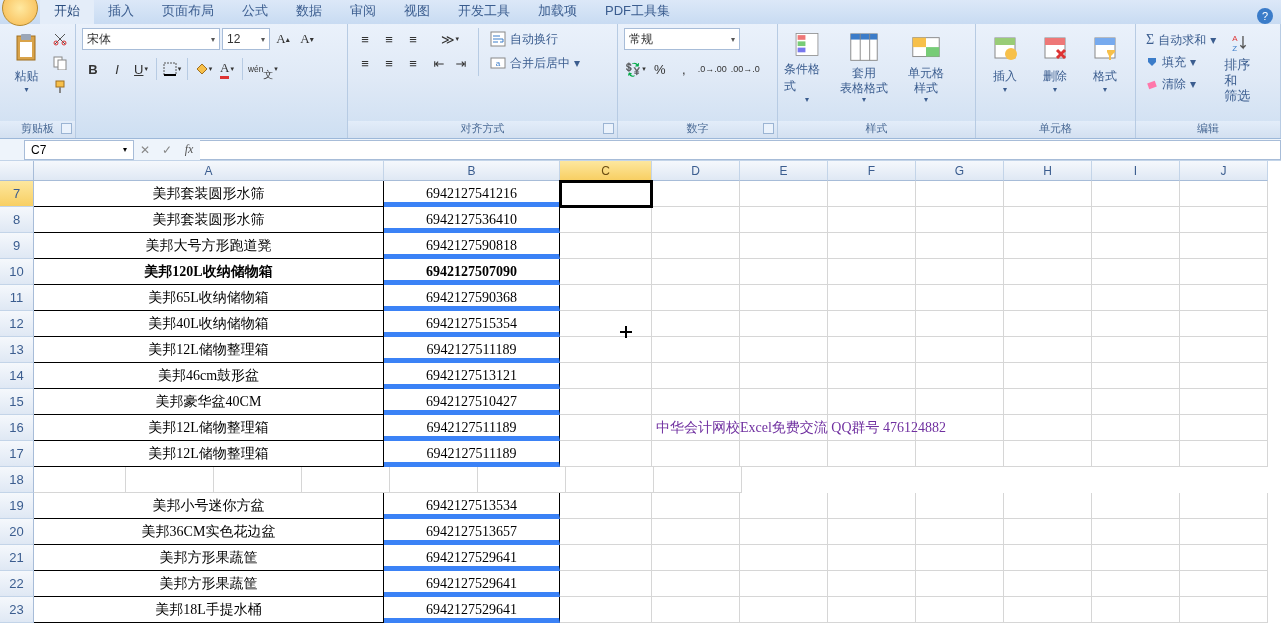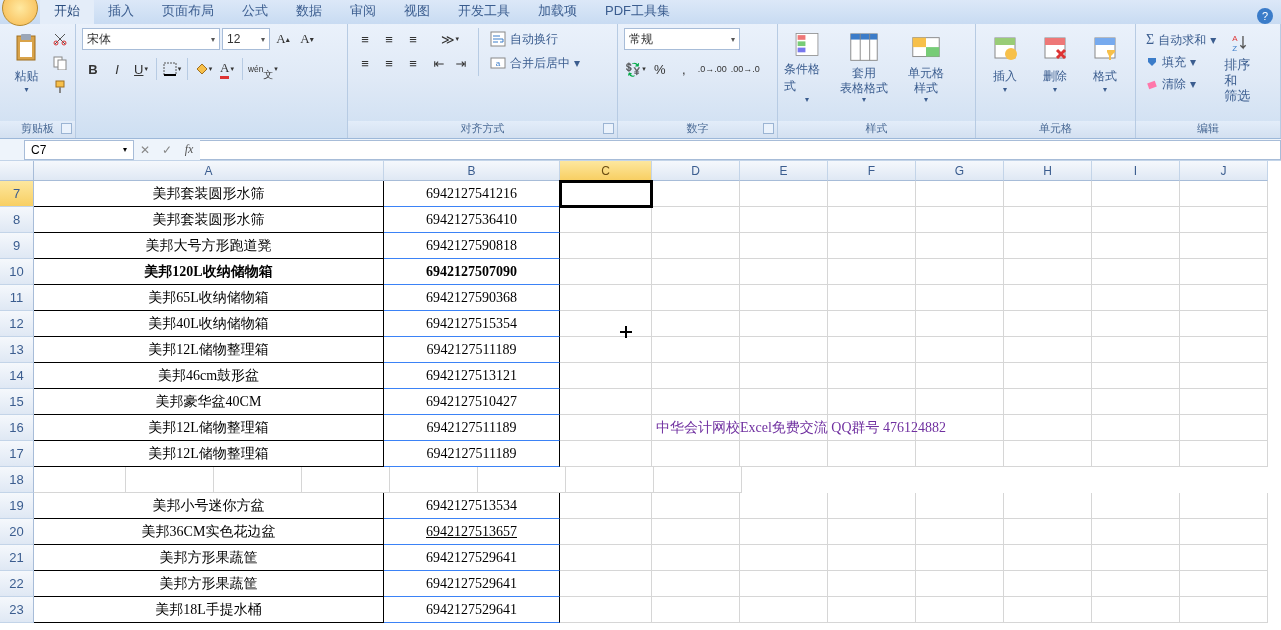--- a/index.html
+++ b/index.html
@@ -49,21 +49,21 @@
 .colheads { position: absolute; left: 34px; top: 0; height: 20px; display: flex; }
 .colhead { height: 20px; background: linear-gradient(#f5f8fc, #dfe8f4); border-right: 1px solid #c3d4e8; border-bottom: 1px solid #a7bcd8; text-align: center; line-height: 20px; color: #3b5d8f; font-size: 12px; }
 .colhead.sel { background: linear-gradient(#fde79e, #f8cf63); color: #6b4d12; }
 .rowheads { position: absolute; left: 0; top: 20px; width: 34px; }
 .rowhead { height: 26px; background: linear-gradient(#f5f8fc, #dfe8f4); border-right: 1px solid #a7bcd8; border-bottom: 1px solid #c3d4e8; text-align: center; line-height: 26px; color: #3b5d8f; font-size: 13px; }
 .rowhead.sel { background: linear-gradient(#fde79e, #f8cf63); }
 .cells { position: absolute; left: 34px; top: 20px; }
 .row { display: flex; height: 26px; }
 .cell { height: 26px; border-right: 1px solid #d6d6d6; border-bottom: 1px solid #d6d6d6; padding: 0 4px; line-height: 25px; font-size: 14px; color: #000; overflow: hidden; white-space: nowrap; font-family: "SimSun", serif; }
 .cell.ba { text-align: center; border-right: 1px solid #000; border-bottom: 1px solid #000; }
-.cell.bb { text-align: center; border-right: 1px solid #000; border-bottom: 1px solid #3b82f6; }
+.cell.bb { text-align: center; border-right: 1px solid #000; border-bottom: 5px solid #3b82f6; }
 .cell.active { outline: 3px solid #000; outline-offset: -2px; position: relative; z-index: 2; }
 .overflow-text { position: absolute; color: #7030a0; font-size: 14px; font-family: "SimSun", serif; line-height: 26px; white-space: nowrap; }
 .cursor-cross { position: absolute; width: 12px; height: 12px; }
 .cursor-cross::before, .cursor-cross::after { content: ''; position: absolute; background: #000; }
 .cursor-cross::before { left: 5px; top: 0; width: 2px; height: 12px; }
 .cursor-cross::after { left: 0; top: 5px; width: 12px; height: 2px; }
 
 .editcol { display: flex; flex-direction: column; gap: 2px; padding-top: 2px; }
 .editbtn { height: 20px; display: flex; align-items: center; gap: 4px; color: #3b5d8f; font-size: 12px; cursor: pointer; padding: 0 4px; }
 </style>
@@ -534,21 +534,21 @@
         <div class="cell" style="width: 88px;"></div>
         <div class="cell" style="width: 88px;"></div>
         <div class="cell" style="width: 88px;"></div>
         <div class="cell" style="width: 88px;"></div>
         <div class="cell" style="width: 88px;"></div>
         <div class="cell" style="width: 88px;"></div>
         <div class="cell" style="width: 88px;"></div>
       </div>
       <div class="row">
         <div class="cell ba" style="width: 350px;">美邦36CM实色花边盆</div>
-        <div class="cell bb" style="width: 176px; text-decoration: underline;">6942127513657</div>
+        <div class="cell bb" style="width: 176px;">6942127513657</div>
         <div class="cell" style="width: 92px;"></div>
         <div class="cell" style="width: 88px;"></div>
         <div class="cell" style="width: 88px;"></div>
         <div class="cell" style="width: 88px;"></div>
         <div class="cell" style="width: 88px;"></div>
         <div class="cell" style="width: 88px;"></div>
         <div class="cell" style="width: 88px;"></div>
         <div class="cell" style="width: 88px;"></div>
       </div>
       <div class="row">

